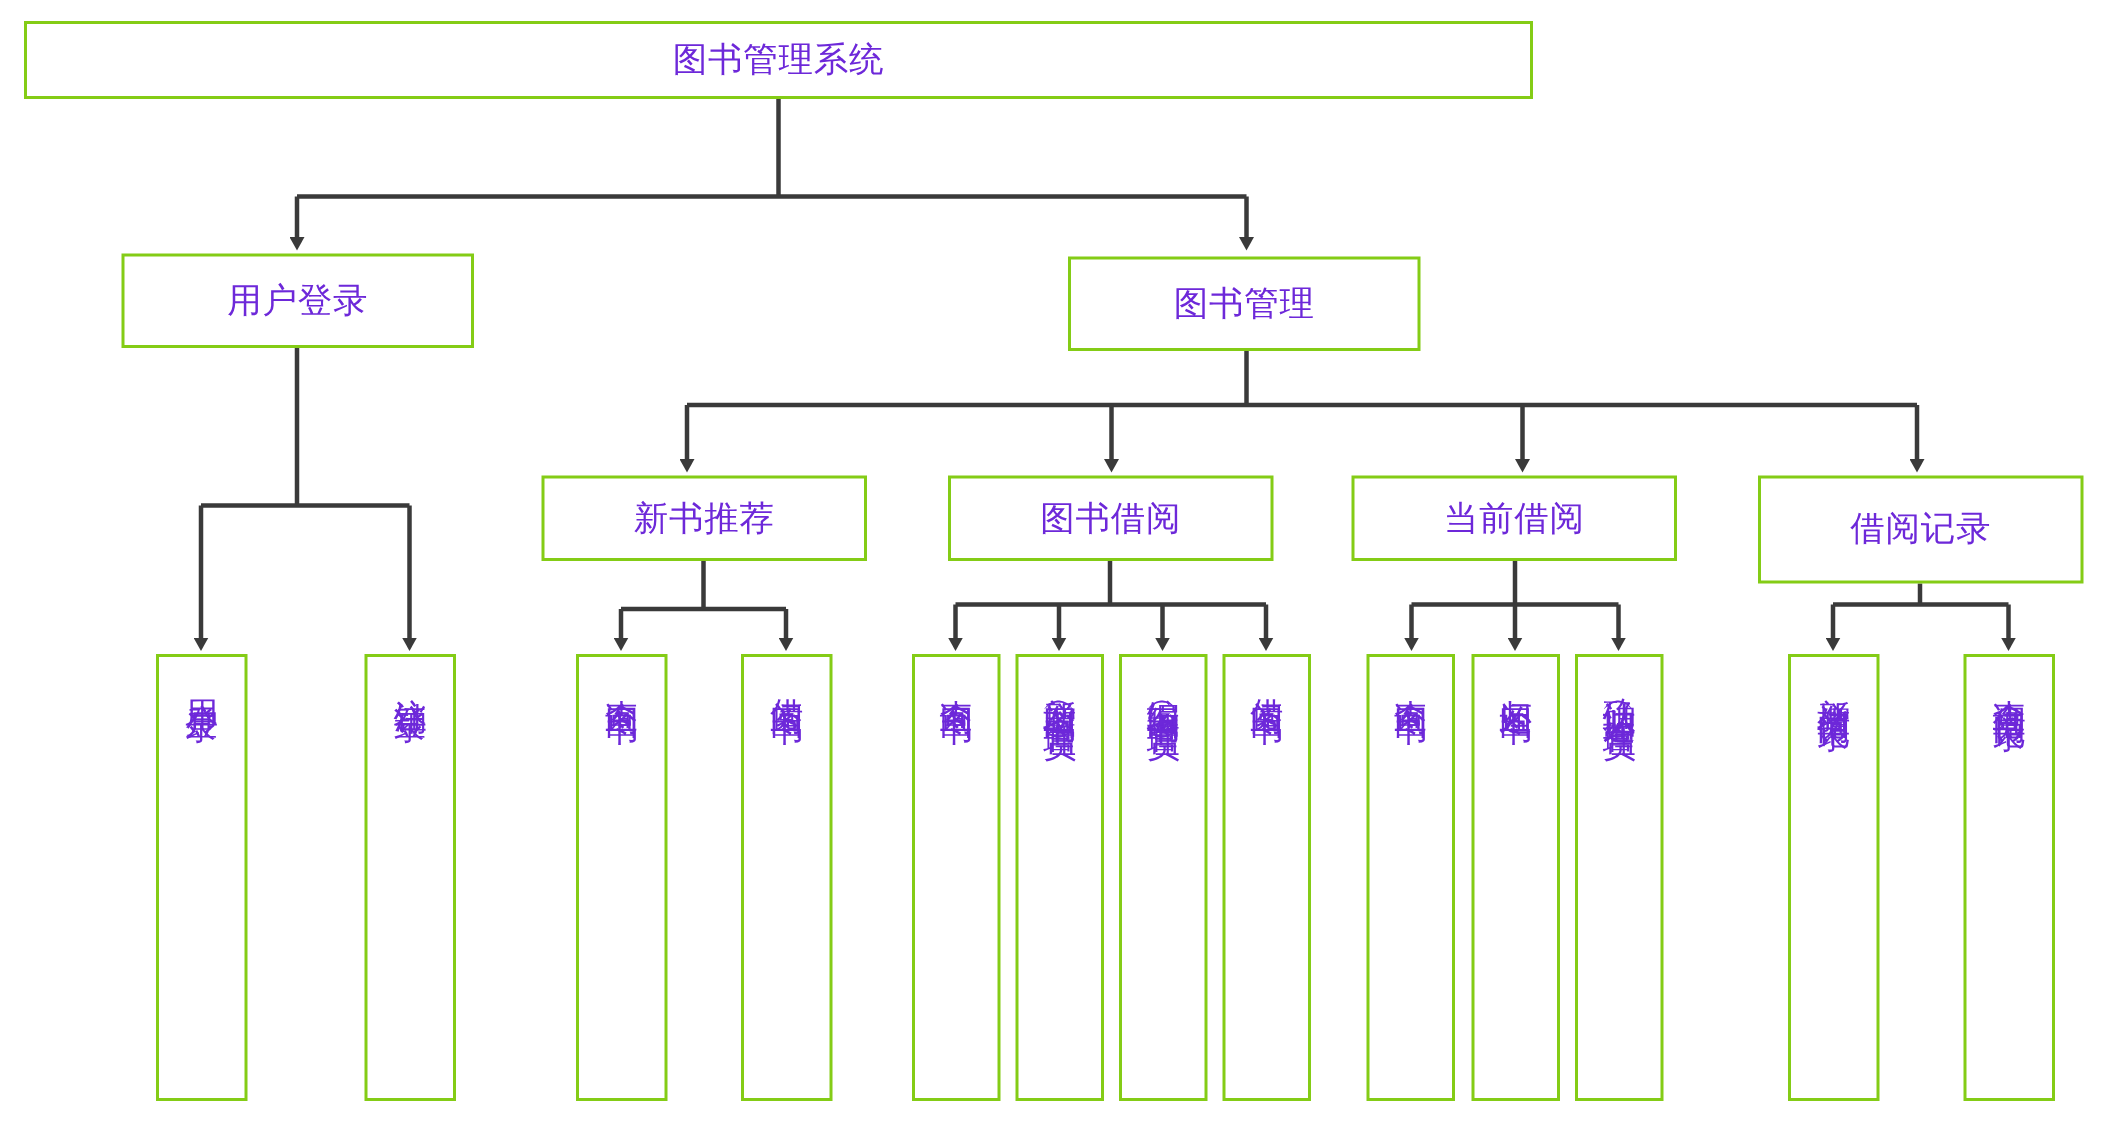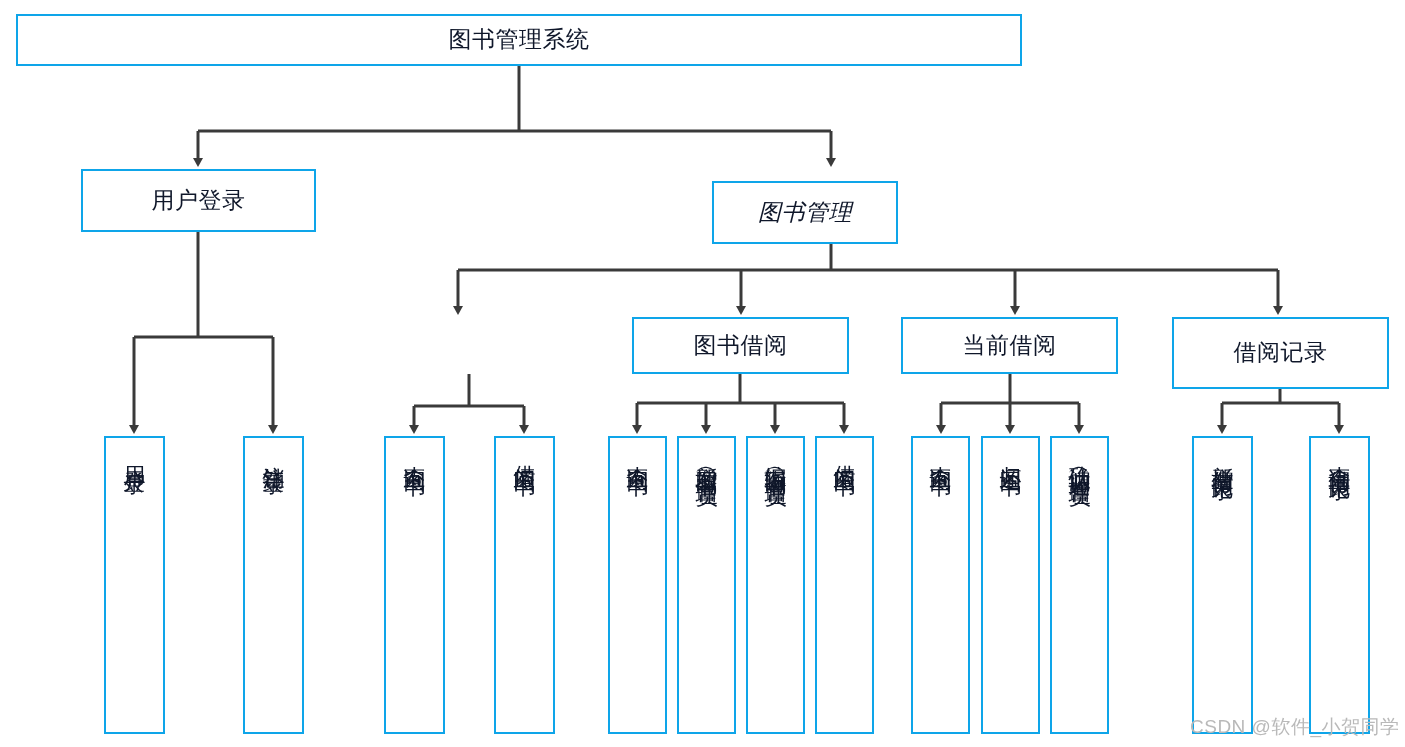--- a/index.html
+++ b/index.html
@@ -22,23 +22,23 @@
     position: absolute;
     left: 0;
     top: 0;
     width: 1405px;
     height: 747px;
     pointer-events: none;
   }
   .node {
     position: absolute;
     box-sizing: border-box;
-    border: 2px solid #0ea5e9;
+    border: 2px solid #84cc16;
     background: #ffffff;
-    color: #0f172a;
+    color: #6d28d9;
     display: flex;
     align-items: center;
     justify-content: center;
     text-align: center;
     z-index: 2;
   }
   .node .label {
     display: block;
     line-height: 1.12;
     letter-spacing: 0.5px;
@@ -128,24 +128,27 @@
     </g>
   </svg>
 
   <div class="node h root" style="left:16px; top:14px; width:1006px; height:52px;">
     <span class="label">图书管理系统</span>
   </div>
 
   <div class="node h" style="left:81px; top:169px; width:235px; height:63px;">
     <span class="label">用户登录</span>
   </div>
-  <div class="node h" style="left:712px; top:181px; width:186px; height:63px;font-style:italic;">
+  <div class="node h" style="left:712px; top:171px; width:235px; height:63px;">
     <span class="label">图书管理</span>
   </div>
 
+  <div class="node h" style="left:361px; top:317px; width:217px; height:57px;">
+    <span class="label">新书推荐</span>
+  </div>
   <div class="node h" style="left:901px; top:317px; width:217px; height:57px;">
     <span class="label">当前借阅</span>
   </div>
   <div class="node h" style="left:632px; top:317px; width:217px; height:57px;">
     <span class="label">图书借阅</span>
   </div>
   <div class="node h" style="left:1172px; top:317px; width:217px; height:72px;">
     <span class="label">借阅记录</span>
   </div>
 
@@ -186,15 +189,14 @@
     <span class="label">确认归还（管理员）</span>
   </div>
 
   <div class="node v" style="left:1192px; top:436px; width:61px; height:298px;">
     <span class="label">新增借阅记录</span>
   </div>
   <div class="node v" style="left:1309px; top:436px; width:61px; height:298px;">
     <span class="label">查询借阅记录</span>
   </div>
 
-  <div class="watermark" style="left:1190px; top:714px;">CSDN @软件_小贺同学</div>
 
 </div>
 
 </body></html>

